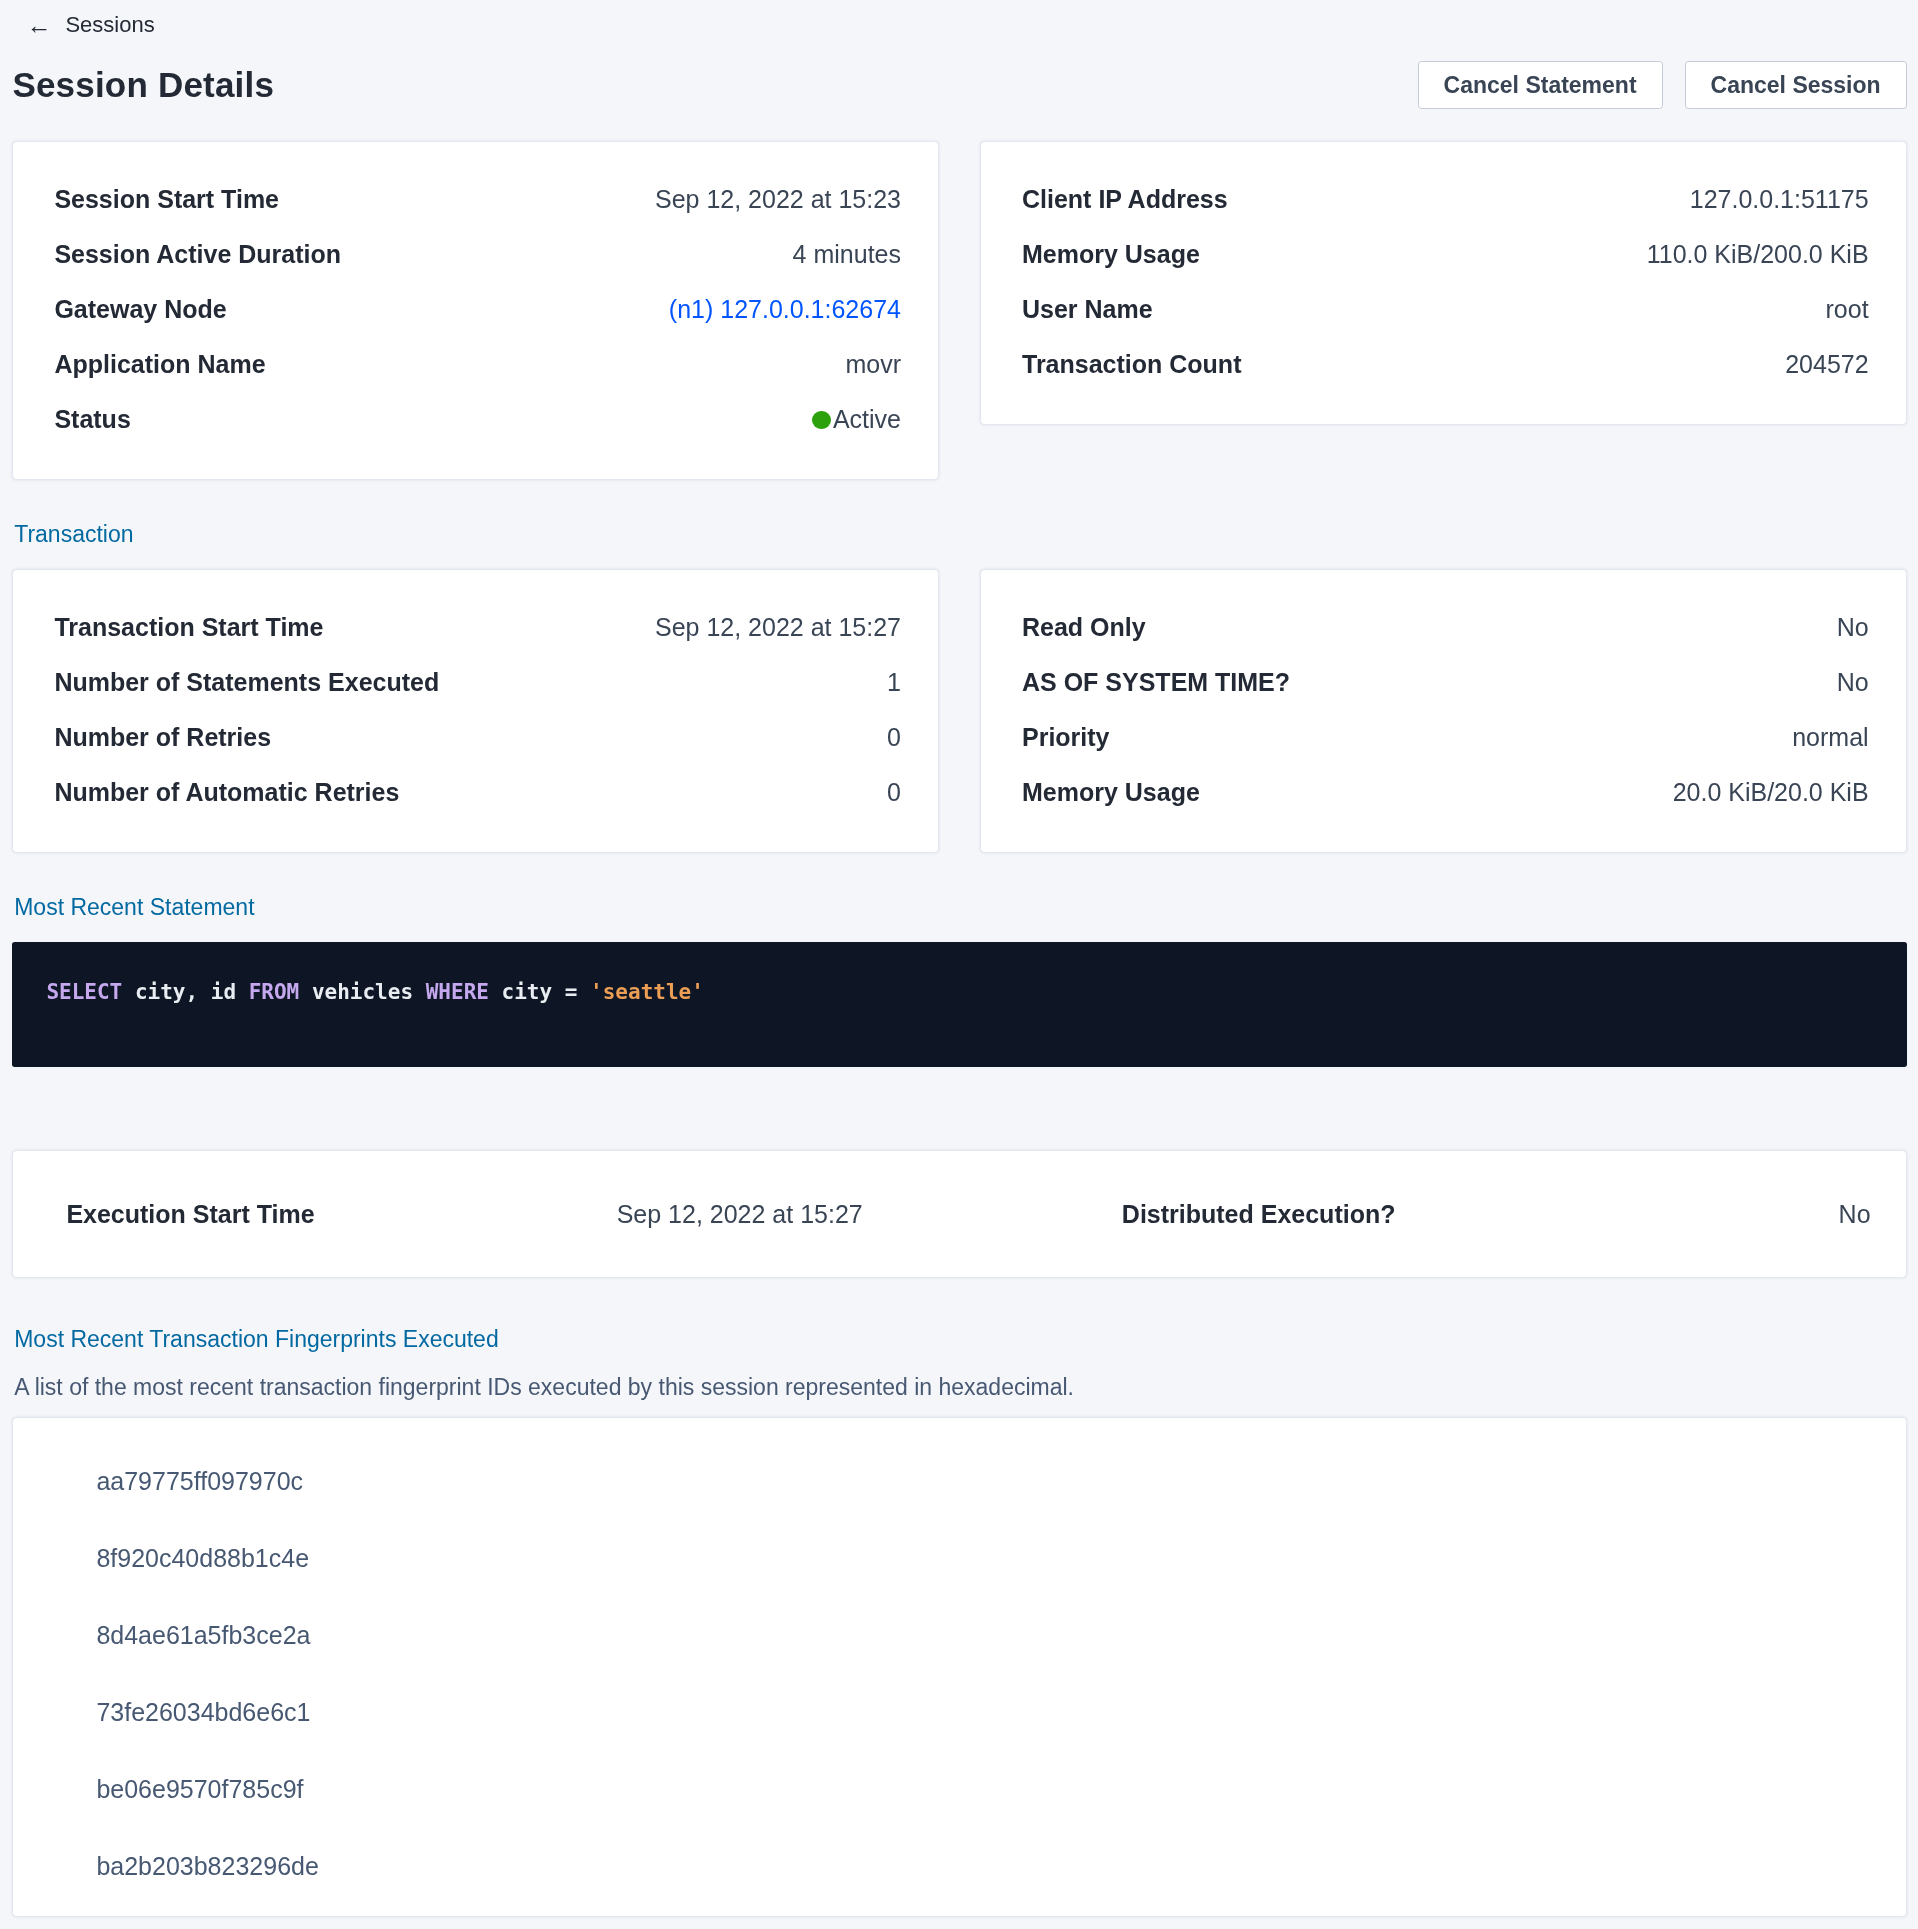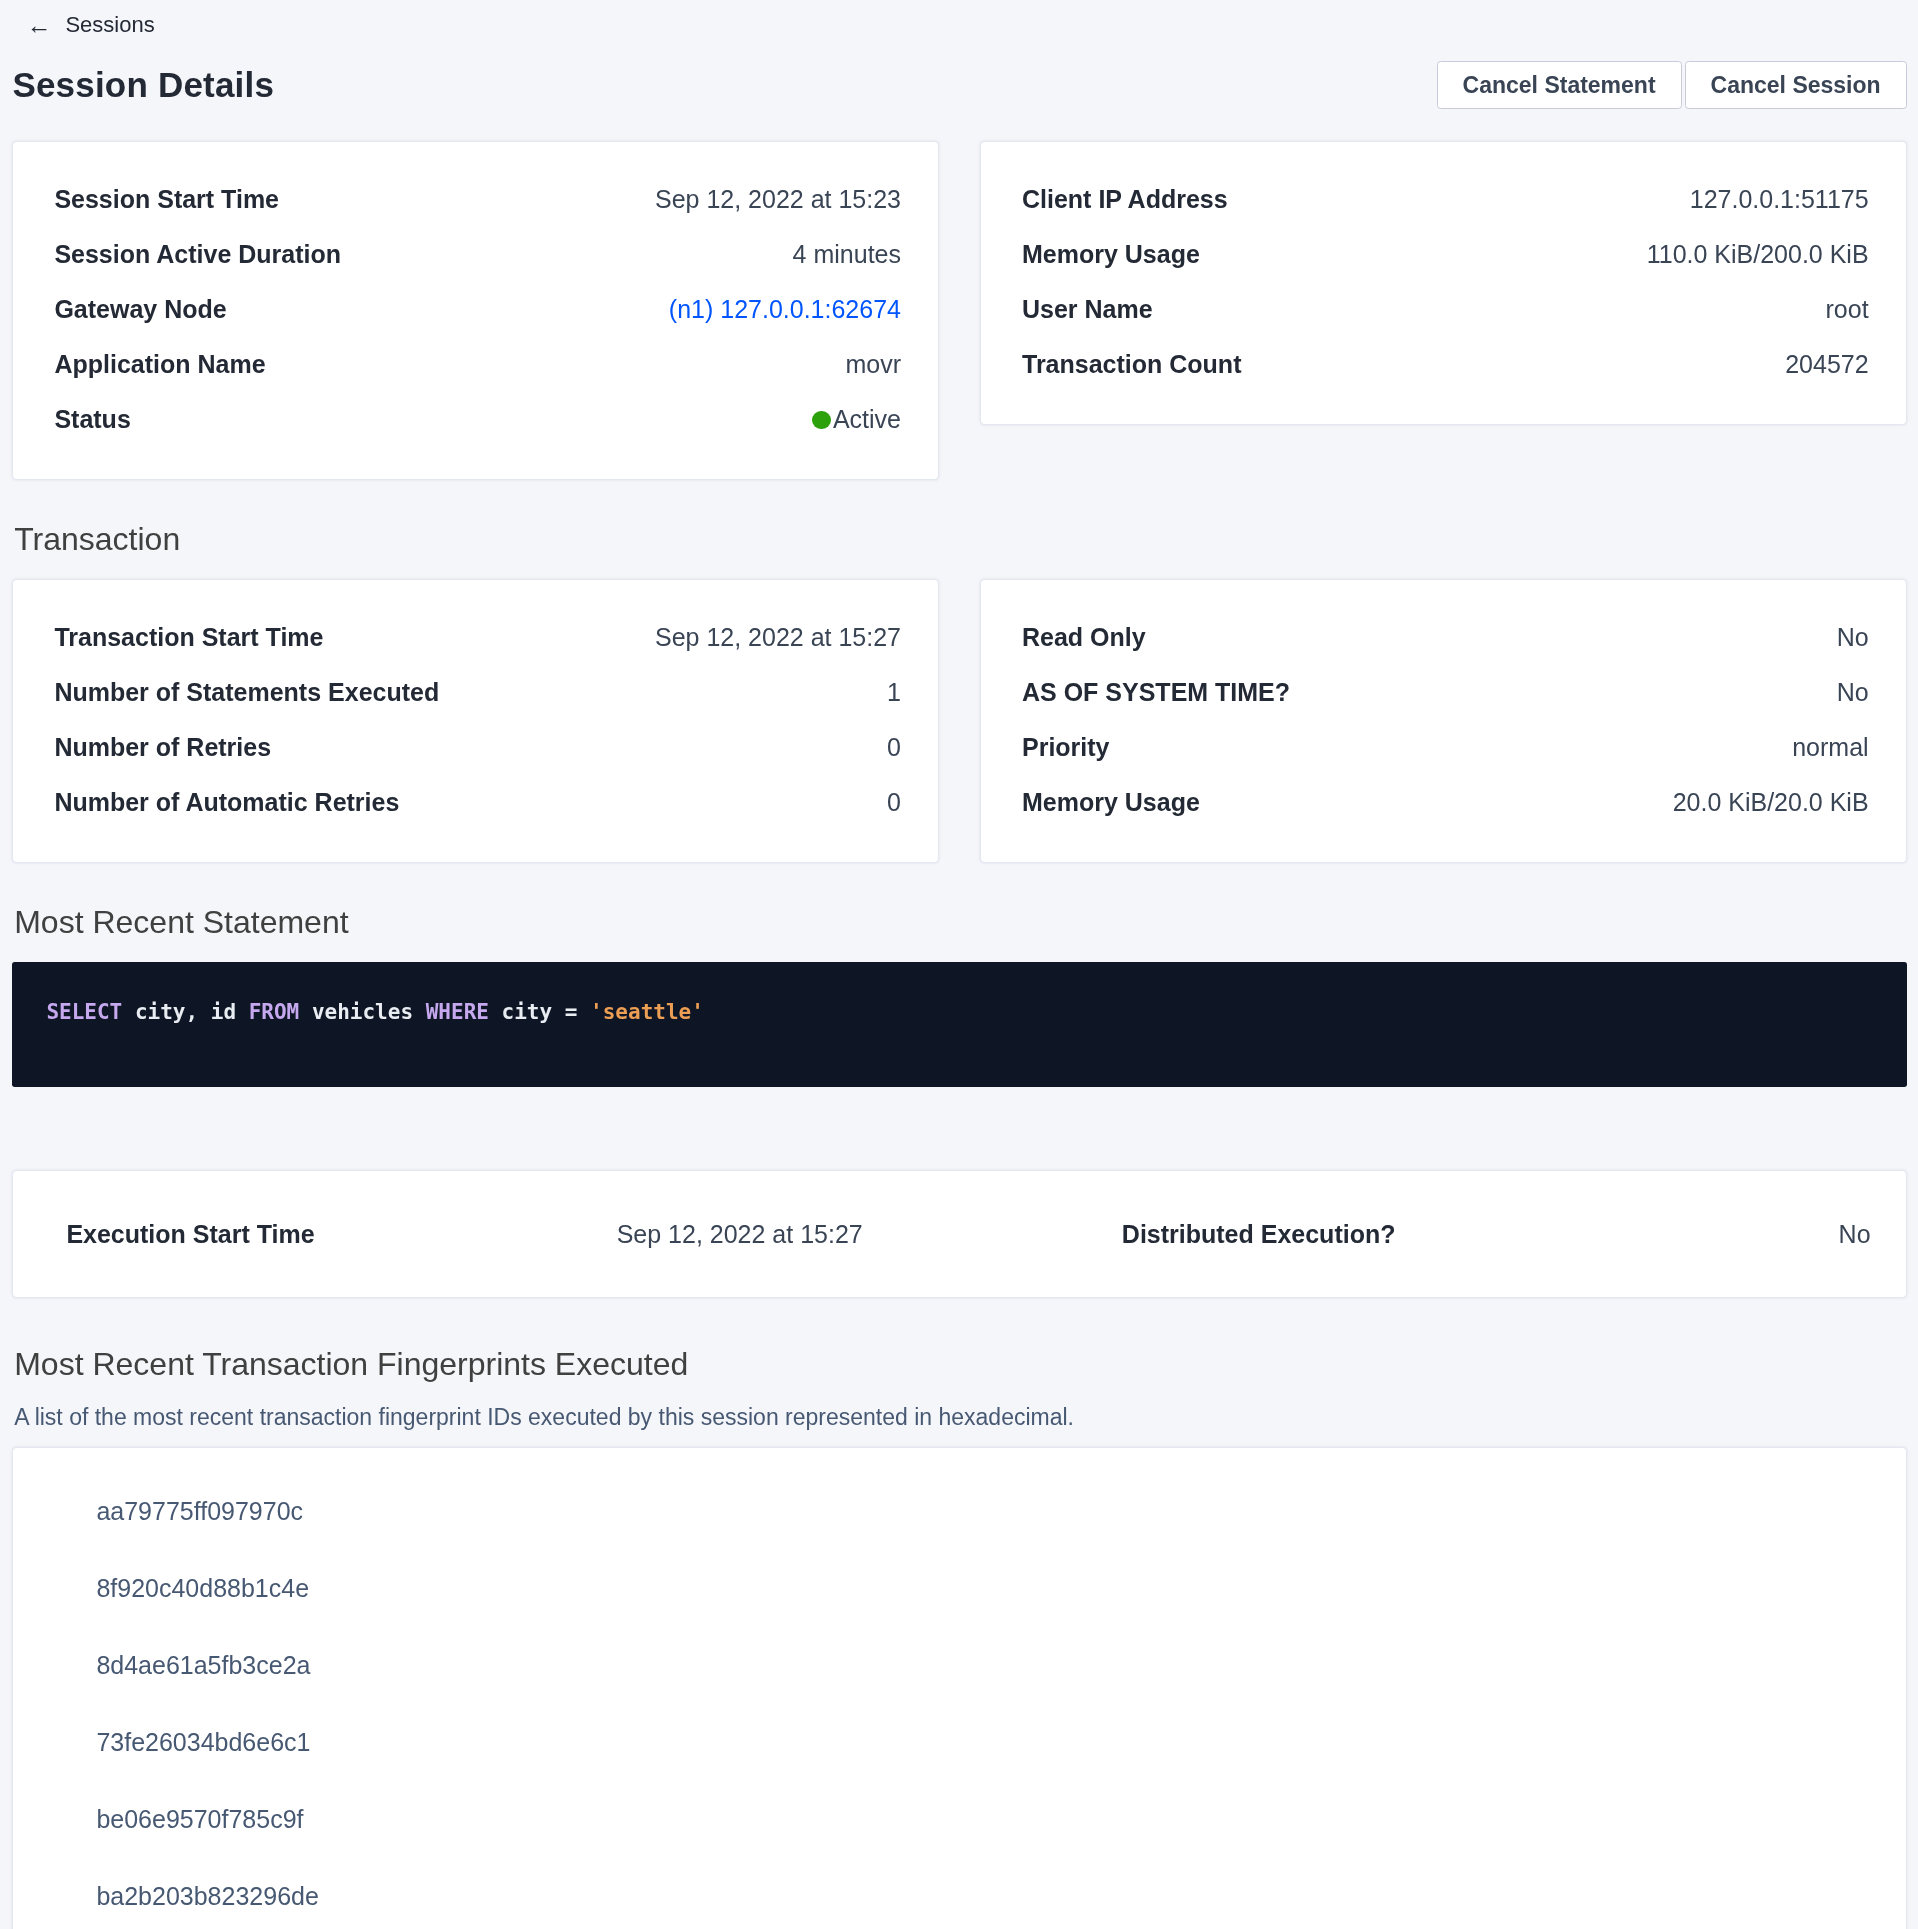--- a/index.html
+++ b/index.html
@@ -34,40 +34,40 @@
     display: flex;
     align-items: center;
     justify-content: space-between;
   }
   h1 {
     font-size: 35px;
     font-weight: 700;
     color: #242a35;
     letter-spacing: 0.2px;
   }
-  .header-buttons { display: flex; gap: 3px; }
+  .header-buttons { display: flex; gap: 22px; }
   .btn {
     height: 48px;
     padding: 0 25px;
     background: #ffffff;
     border: 0.9px solid #c5cbd9;
     border-radius: 3.5px;
     font-family: "Liberation Sans", sans-serif;
     font-size: 23px;
     font-weight: 700;
     color: #394455;
     cursor: pointer;
   }
 
   
   h2 {
     margin: 41px 0 21px 1.8px;
-    font-size: 32px;
+    font-size: 23px;
     font-weight: 400;
-    color: #404040;
+    color: #0369a1;
   }
 
   
   .cards-grid {
     margin-top: 32px;
     display: grid;
     grid-template-columns: 1fr 1fr;
     column-gap: 41px;
     align-items: start;
   }

